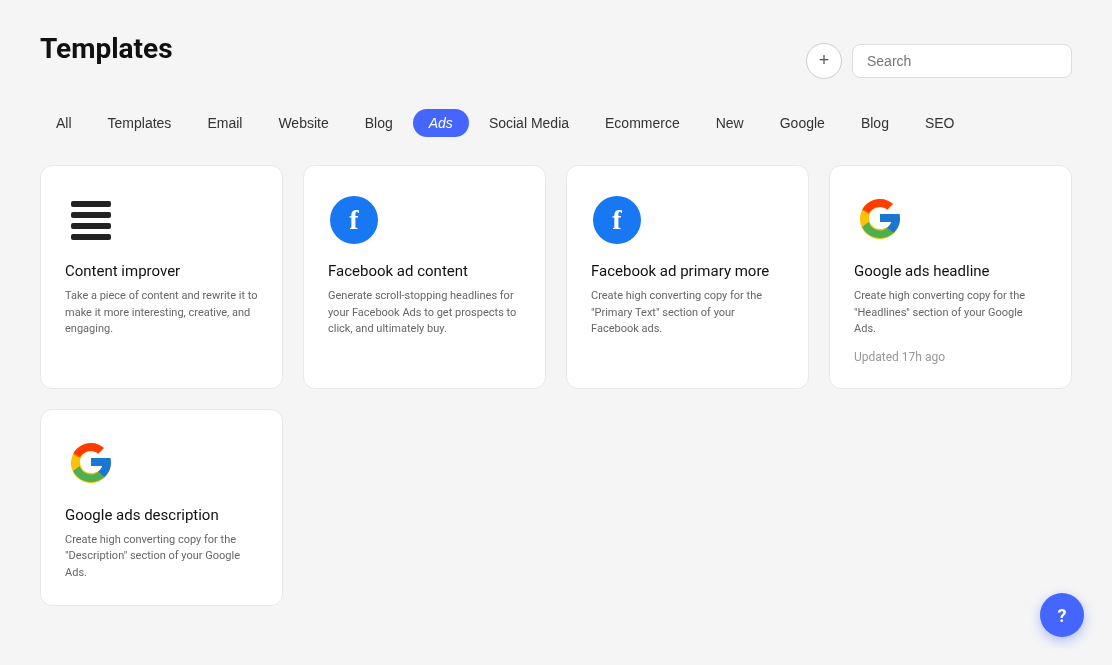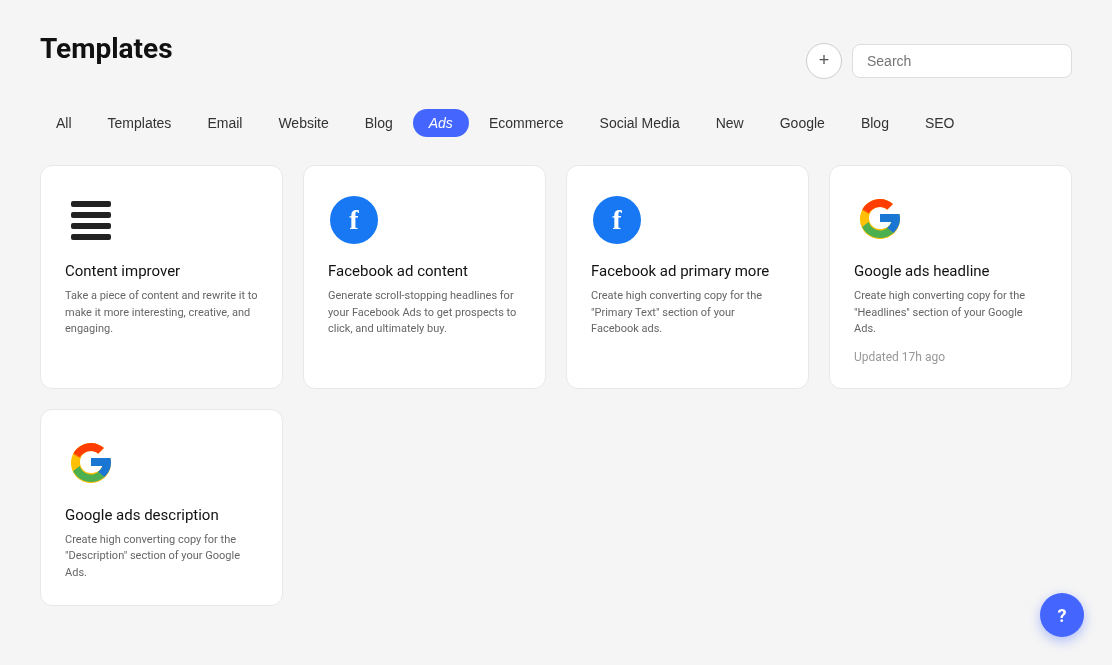--- a/index.html
+++ b/index.html
@@ -175,22 +175,22 @@
     </div>
   </div>
 
   <div class="tabs-row" id="tabs-container">
   <button class="tab">All</button>
       <button class="tab">Templates</button>
       <button class="tab">Email</button>
       <button class="tab">Website</button>
       <button class="tab">Blog</button>
       <button class="tab active">Ads</button>
+      <button class="tab">Social Media</button>
       <button class="tab">Ecommerce</button>
-      <button class="tab">Social Media</button>
       <button class="tab">New</button>
       <button class="tab">Google</button>
       <button class="tab">Blog</button>
       <button class="tab">SEO</button>
     </div>
 
   <div class="cards-grid" id="cards-container">
   <div class="card">
     <div class="card-icon">
           <div class="lines-icon">

